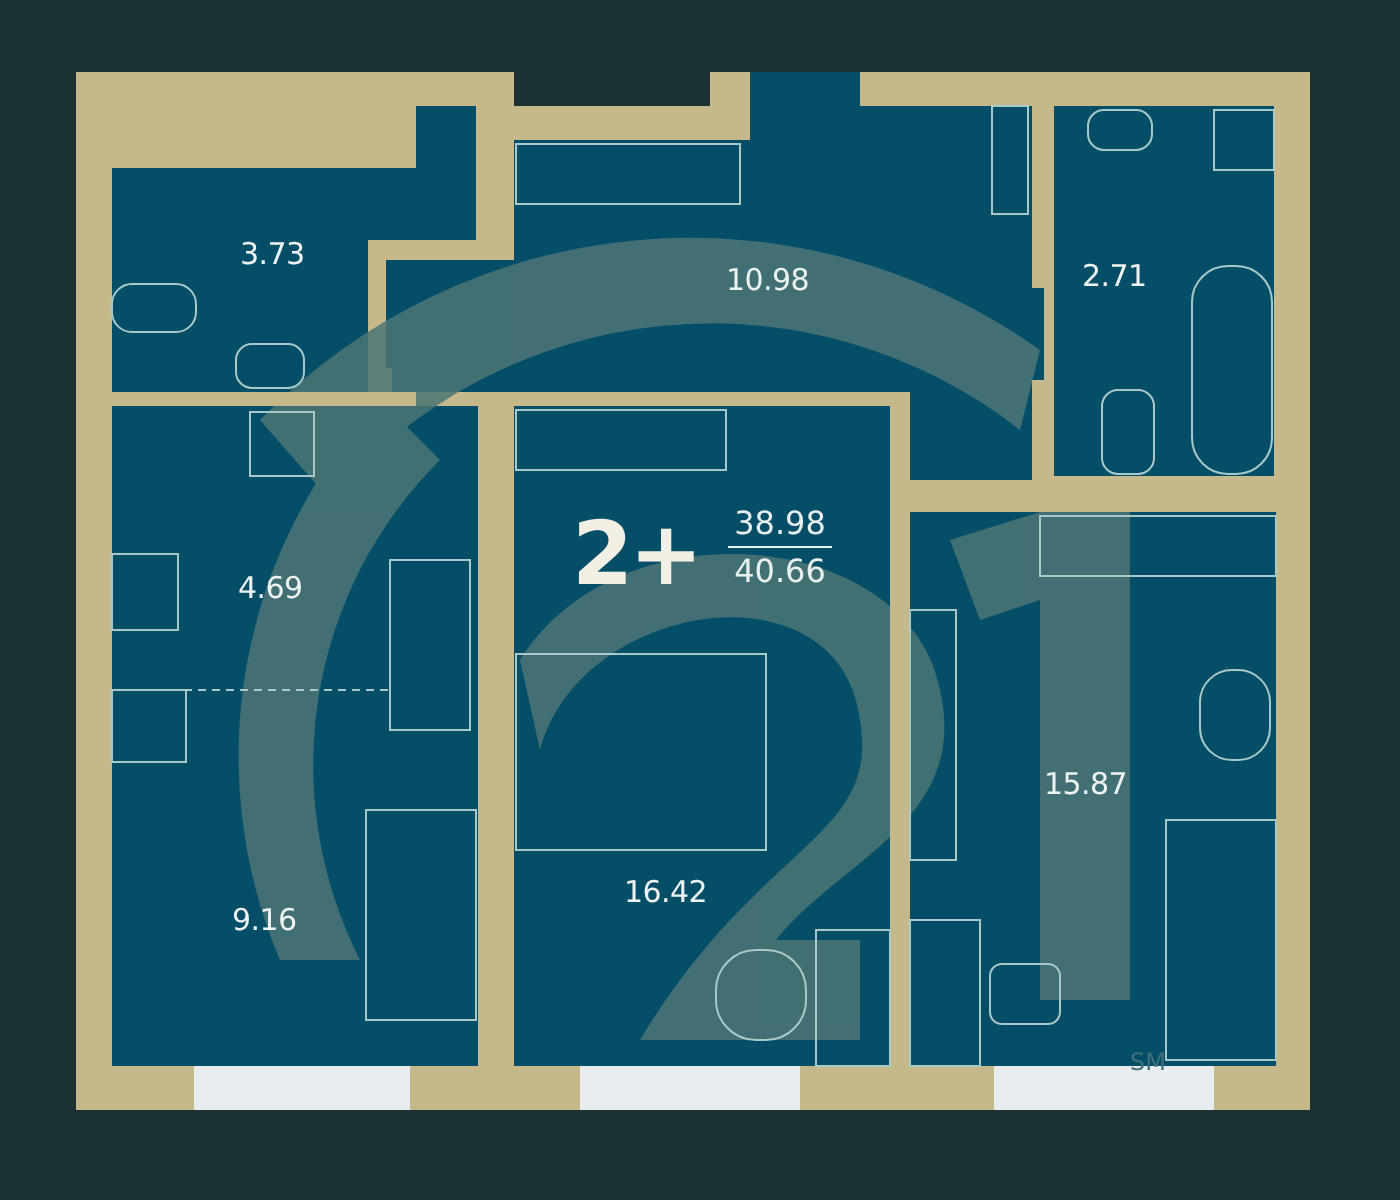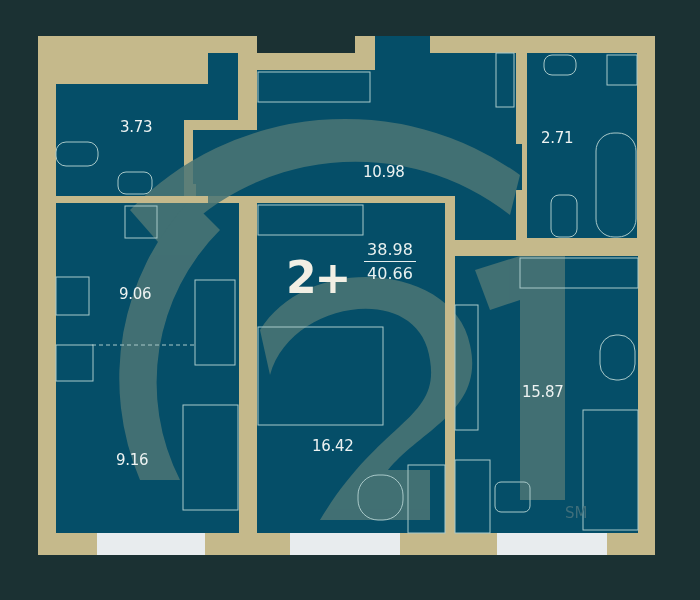--- a/index.html
+++ b/index.html
@@ -1,22 +1,22 @@
 <!DOCTYPE html>
 <html><head>
 <meta charset="utf-8">
 <style>
   html,body{margin:0;padding:0;}
   body{width:700px;height:600px;background:#1b3133;position:relative;overflow:hidden;font-family:"DejaVu Sans",sans-serif;}
   .plan{position:absolute;left:0;top:0;width:700px;height:600px;}
   .lbl{position:absolute;color:#eef3f2;font-size:15px;letter-spacing:-0.3px;font-family:"DejaVu Sans",sans-serif;}
   .big{position:absolute;left:286px;top:252px;color:#f2efe4;font-size:44px;font-weight:bold;font-family:"DejaVu Sans",sans-serif;letter-spacing:-2px;}
-  .frac{position:absolute;left:364px;top:240px;color:#e8f0ef;font-size:16px;text-align:center;width:52px;}
+  .frac{position:absolute;left:364px;top:252px;color:#e8f0ef;font-size:16px;text-align:center;width:52px;}
   .frac .line{height:1px;background:#e8f0ef;margin:2px 0;}
-  .wm{position:absolute;left:565px;top:504px;color:#3f6e7a;font-size:15px;}
+  .wm{position:absolute;left:565px;top:524px;color:#3f6e7a;font-size:12px;}
 </style>
 </head>
 <body>
 
 <svg class="plan" viewBox="0 0 700 600" xmlns="http://www.w3.org/2000/svg">
 
   <g fill="#c5b98b">
     <path d="M38 36 H257 V53 H355 V36 H655 V555 H607 V545 H497 V555 H400 V545 H290 V555 H205 V545 H97 V555 H38 Z"></path>
   </g>
 
@@ -79,23 +79,23 @@
     <rect x="455" y="460" width="35" height="73"></rect>
     <rect x="495" y="482" width="35" height="30" rx="6"></rect>
     <rect x="583" y="410" width="55" height="120"></rect>
     <rect x="600" y="335" width="35" height="45" rx="16"></rect>
     <rect x="455" y="305" width="23" height="125"></rect>
     <line x1="92" y1="345" x2="195" y2="345" stroke-dasharray="4 3"></line>
   </g>
 </svg>
 
 <div class="lbl" style="left:120px;top:118px;">3.73</div>
-<div class="lbl" style="left:363px;top:131px;margin-top:32px;">10.98</div>
+<div class="lbl" style="left:363px;top:131px;">10.98</div>
 <div class="lbl" style="left:541px;top:129px;">2.71</div>
-<div class="lbl" style="left:119px;top:285px;">9.06</div>
+<div class="lbl" style="left:119px;top:285px;">4.69</div>
 <div class="lbl" style="left:116px;top:451px;">9.16</div>
 <div class="lbl" style="left:312px;top:437px;">16.42</div>
 <div class="lbl" style="left:522px;top:383px;">15.87</div>
 
 <div class="big">2+</div>
 <div class="frac">
   <div>38.98</div>
   <div class="line"></div>
   <div>40.66</div>
 </div>

